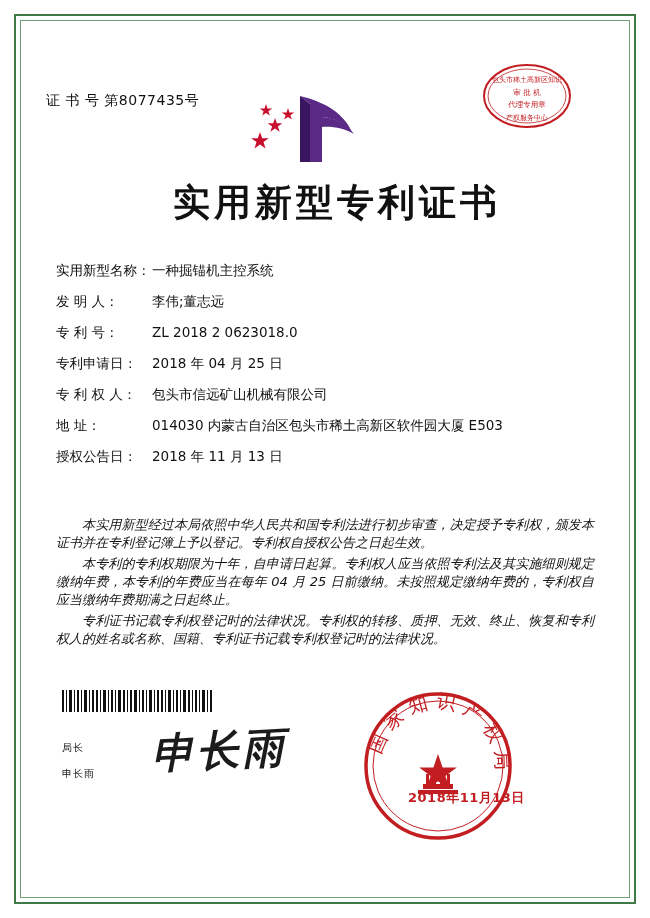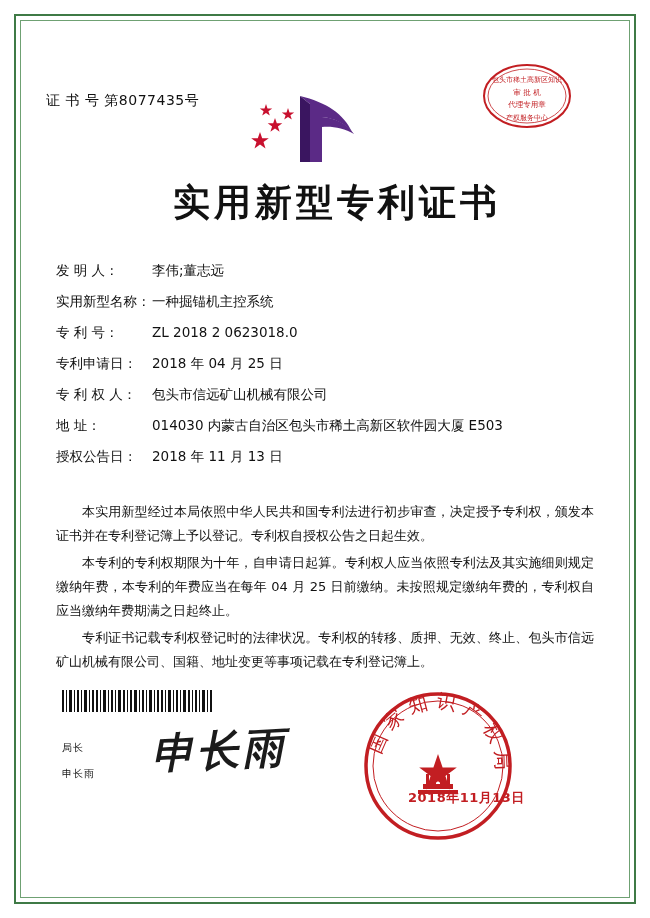--- a/index.html
+++ b/index.html
@@ -120,26 +120,27 @@
     top: 0;
   }
   .field-row.two-col .col2 .field-label {
     width: 84px;
   }
 
   
   .body-text {
     position: absolute;
     left: 56px;
-    top: 500px;
+    top: 516px;
     width: 538px;
     font-size: 13px;
-    line-height: 24px;
+    line-height: 18px;
     color: #111;
     text-align: justify;
+    font-style: italic;
   }
   .body-text p {
     margin: 0 0 3px 0;
     text-indent: 26px;
   }
 
   
   .barcode {
     position: absolute;
     left: 62px;
@@ -240,24 +241,24 @@
         <text x="46" y="33" font-size="7.5" fill="#c21e22" text-anchor="middle" font-family="DejaVu Sans, sans-serif">审 批 机</text>
         <text x="46" y="45" font-size="7.5" fill="#c21e22" text-anchor="middle" font-family="DejaVu Sans, sans-serif">代理专用章</text>
         <text x="46" y="58" font-size="7" fill="#c21e22" text-anchor="middle" font-family="DejaVu Sans, sans-serif">产权服务中心</text>
       </svg>
     </div>
 
     <div class="main-title">实用新型专利证书</div>
 
     <div class="fields">
       <div class="field-row">
+        <span class="field-label">实用新型名称：</span><span class="field-value">一种掘锚机主控系统</span>
+      </div>
+      <div class="field-row">
         <span class="field-label">发  明  人：</span><span class="field-value">李伟;董志远</span>
-      </div>
-      <div class="field-row">
-        <span class="field-label">实用新型名称：</span><span class="field-value">一种掘锚机主控系统</span>
       </div>
       <div class="field-row">
         <span class="field-label">专  利  号：</span><span class="field-value">ZL 2018 2 0623018.0</span>
       </div>
       <div class="field-row">
         <span class="field-label">专利申请日：</span><span class="field-value">2018 年 04 月 25 日</span>
       </div>
       <div class="field-row">
         <span class="field-label">专 利 权 人：</span><span class="field-value">包头市信远矿山机械有限公司</span>
       </div>
@@ -265,21 +266,21 @@
         <span class="field-label">地      址：</span><span class="field-value">014030 内蒙古自治区包头市稀土高新区软件园大厦 E503</span>
       </div>
       <div class="field-row two-col">
         <span class="field-label">授权公告日：</span><span class="field-value">2018 年 11 月 13 日</span>
       </div>
     </div>
 
     <div class="body-text">
       <p>本实用新型经过本局依照中华人民共和国专利法进行初步审查，决定授予专利权，颁发本证书并在专利登记簿上予以登记。专利权自授权公告之日起生效。</p>
       <p>本专利的专利权期限为十年，自申请日起算。专利权人应当依照专利法及其实施细则规定缴纳年费，本专利的年费应当在每年 04 月 25 日前缴纳。未按照规定缴纳年费的，专利权自应当缴纳年费期满之日起终止。</p>
-      <p>专利证书记载专利权登记时的法律状况。专利权的转移、质押、无效、终止、包头市信远矿山机械有限公司、国籍、地址变更等事项记载在专利登记簿上。</p>
+      <p>专利证书记载专利权登记时的法律状况。专利权的转移、质押、无效、终止、恢复和专利权人的姓名或名称、国籍、专利证书记载专利权登记时的法律状况。</p>
     </div>
 
     <div class="barcode">
       <svg width="150" height="22" viewBox="0 0 150 22">
         <g fill="#111">
           <rect x="0" y="0" width="2" height="22"></rect>
             <rect x="4" y="0" width="1" height="22"></rect>
           <rect x="7" y="0" width="3" height="22"></rect>
             <rect x="12" y="0" width="1" height="22"></rect>
           <rect x="15" y="0" width="2" height="22"></rect>

